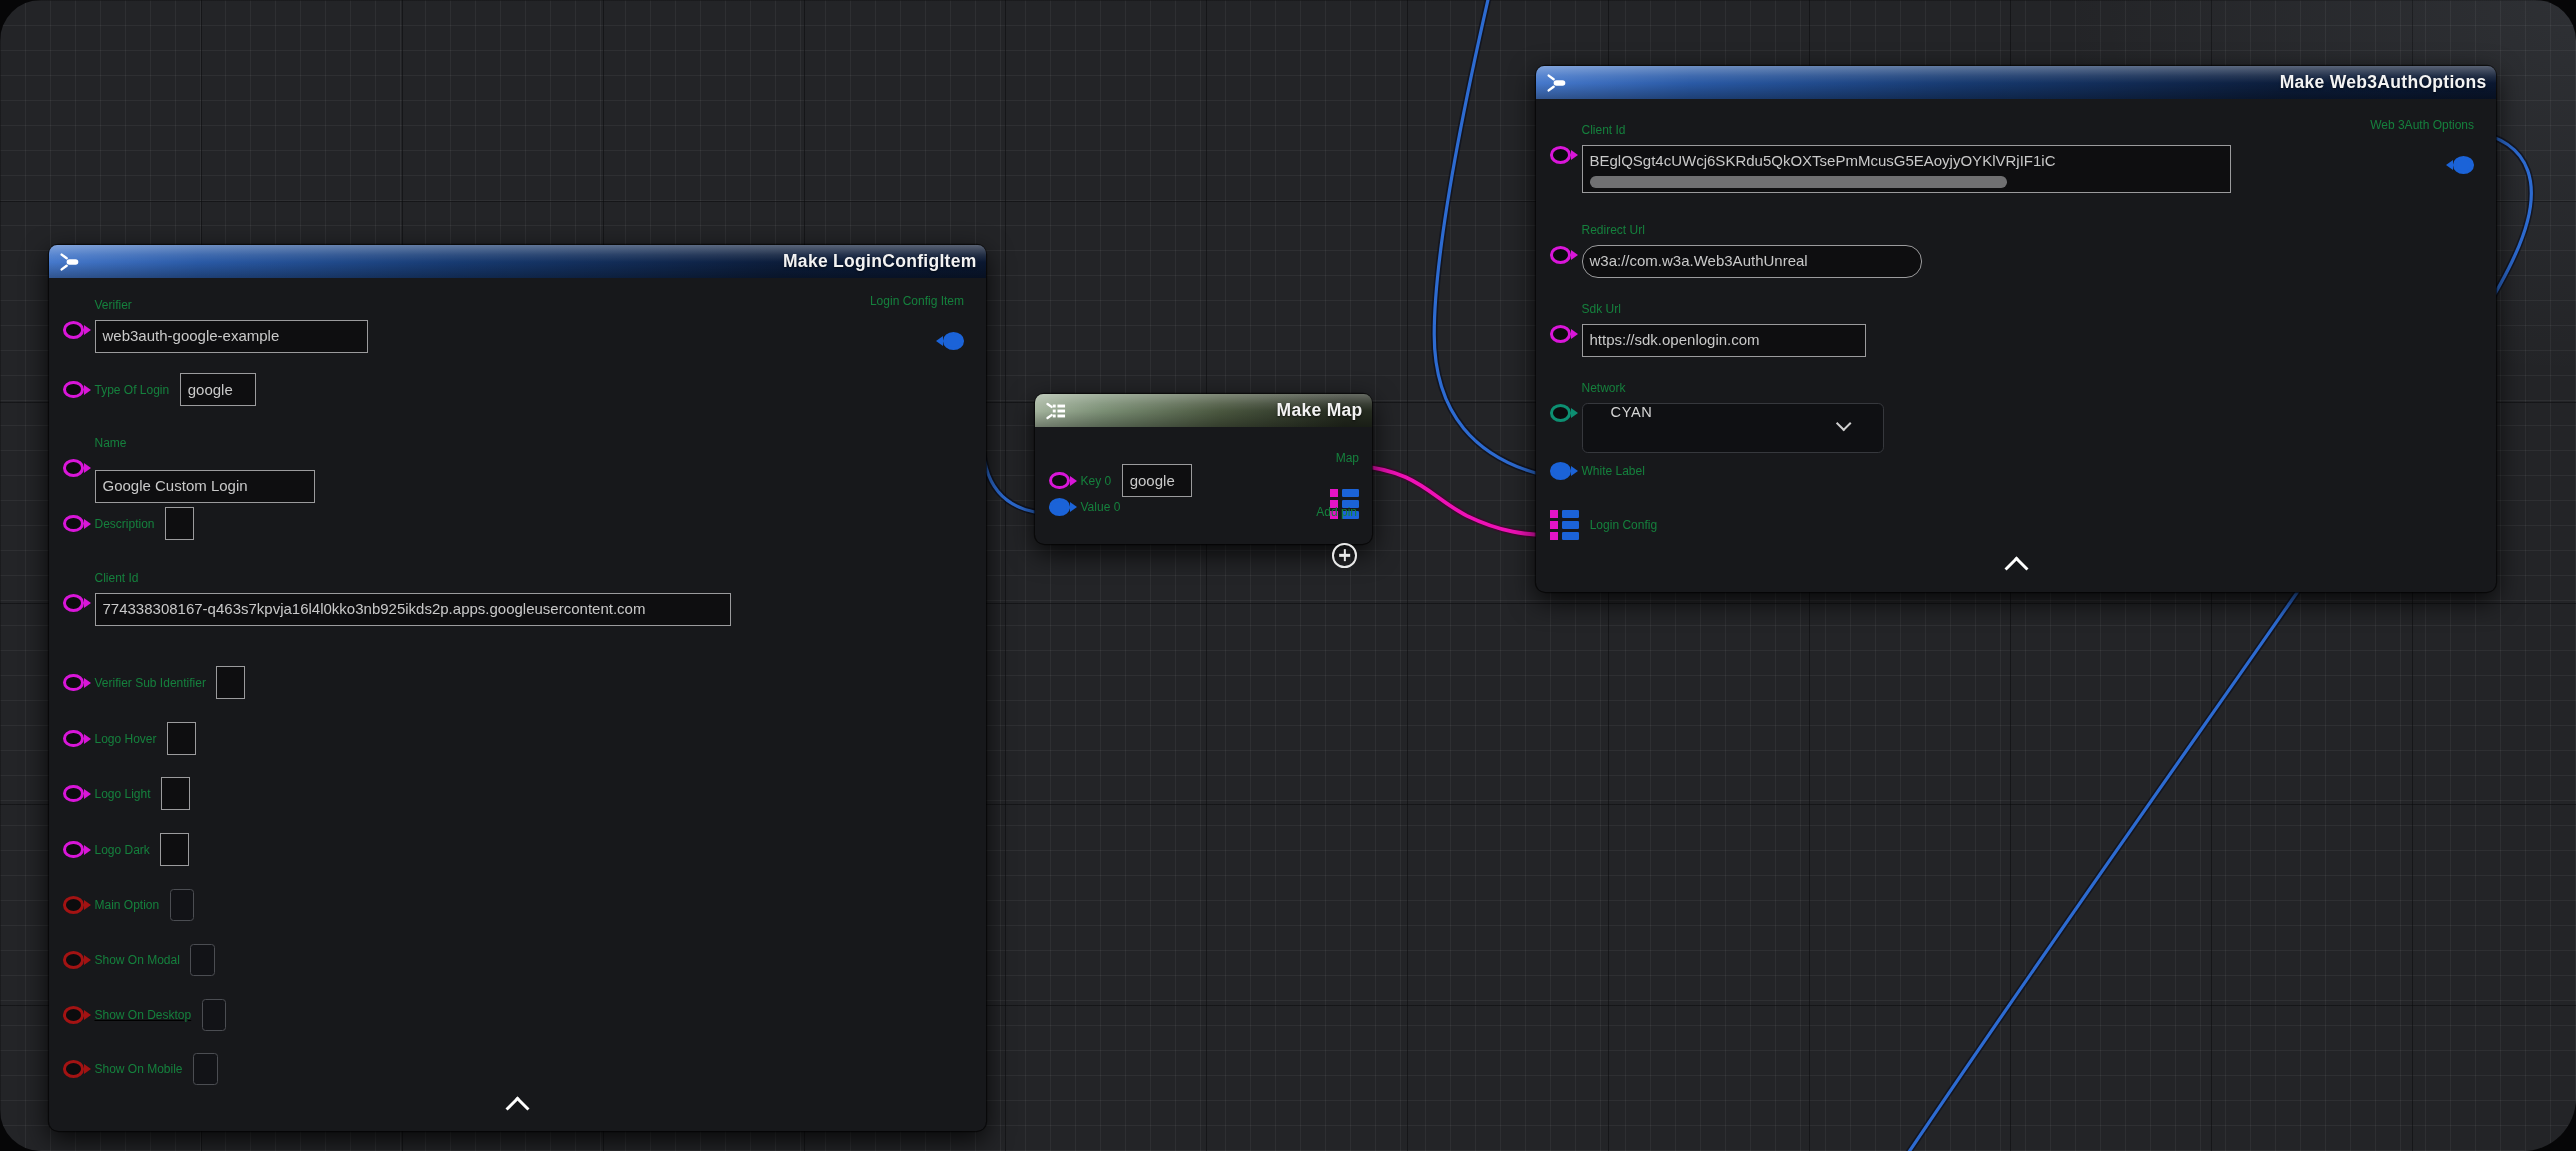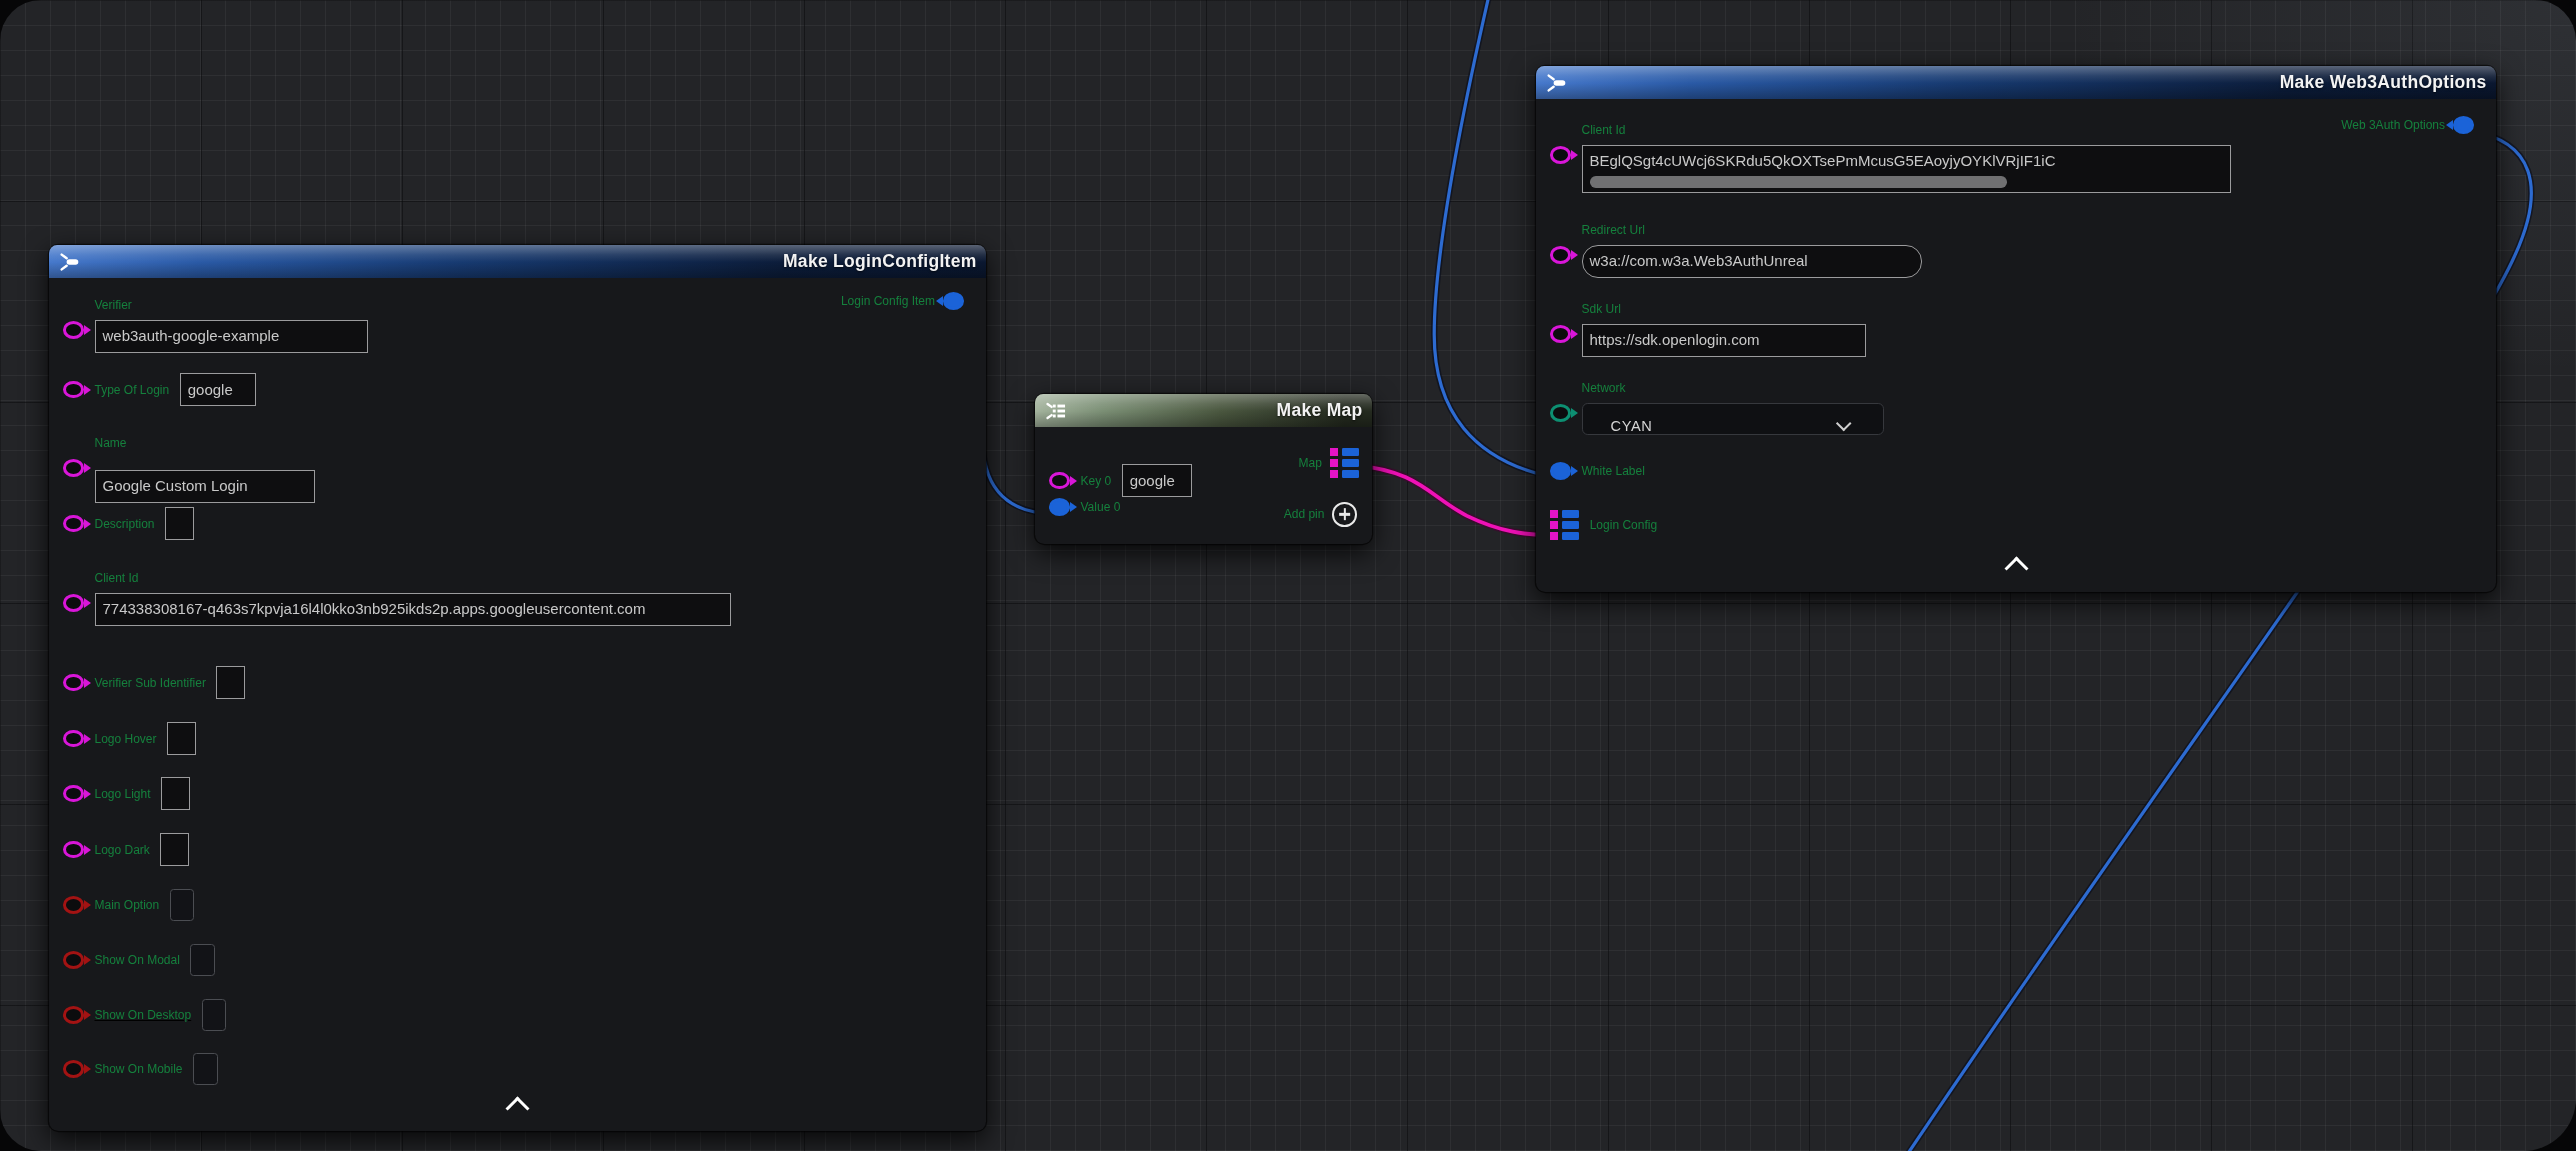--- a/index.html
+++ b/index.html
@@ -23,21 +23,21 @@
       linear-gradient(90deg,#4679cc 0%,#2a5aa6 16%,#173a71 44%,#0c1d3b 78%,#0a1730 100%);}
   .hdr.green{background:
       linear-gradient(180deg, rgba(255,255,255,0.30) 0%, rgba(255,255,255,0.10) 30%, rgba(255,255,255,0) 52%, rgba(0,0,0,0.30) 100%),
       linear-gradient(90deg,#a3b39d 0%,#7b8f75 20%,#4a573f 55%,#242a1f 92%);}
   .title{font-size:17.5px;font-weight:700;color:#f3f3f3;text-shadow:0 1.2px 2.3px rgba(0,0,0,0.65);
     letter-spacing:0.3px;white-space:nowrap;}
   .hicon{flex:none;width:23.4px;height:20px;}
   .prow{position:absolute;left:14px;display:flex;align-items:center;gap:10.5px;}
   .prow.stacked{align-items:flex-start;}
   .prow.stacked .pin{margin-top:26px;}
-  .orow{position:absolute;right:22px;display:flex;align-items:center;gap:8px;}
+  .orow{position:absolute;right:22px;display:flex;align-items:flex-end;gap:21px;flex-direction:column;}
   .stack{display:flex;flex-direction:column;gap:4.7px;}
   .plabel{font-size:12px;color:#15803d;line-height:20px;white-space:nowrap;}
   .tbox{display:block;box-sizing:border-box;min-height:33px;border:1.2px solid #9b9b9d;background:#0e0e10;
     color:#c9c9c9;font-size:15px;line-height:21px;padding:4.7px 7px;overflow:hidden;overflow-wrap:break-word;}
   .tbox.inline{white-space:nowrap;}
   .tbox.empty{width:29px;padding:4.7px 2.3px;}
   .tbox.clip{white-space:nowrap;}
   .cbox{flex:none;width:24.6px;height:32px;border:1.2px solid #4b4d52;background:#121317;border-radius:3.5px;box-sizing:border-box;}
   .pin{flex:none;position:relative;box-sizing:border-box;width:21px;height:17.5px;border:3.5px solid var(--c);
     border-radius:50%;background:#0c0c0e;}
@@ -46,22 +46,22 @@
   .pin.fill{background:var(--c);}
   .str{--c:#d916d9;} .bool{--c:#a31313;} .obj{--c:#1b63d8;} .enum{--c:#0d8f72;}
   .mpin{flex:none;display:grid;grid-template-columns:8.2px 17.5px;grid-auto-rows:7.6px;gap:3.5px;}
   .mpin .mk{background:#e414c6;} .mpin .mv{background:#1b63d8;border-radius:1.2px;}
   .plus{flex:none;position:relative;width:24.6px;height:24.6px;border:2.3px solid #e9e9e9;border-radius:50%;box-sizing:border-box;}
   .plus::before,.plus::after{content:"";position:absolute;background:#e9e9e9;left:50%;top:50%;}
   .plus::before{width:11.7px;height:2.3px;transform:translate(-50%,-50%);}
   .plus::after{width:2.3px;height:11.7px;transform:translate(-50%,-50%);}
   .collapse{position:absolute;left:0;right:0;display:flex;justify-content:center;}
   .chev{width:14px;height:14px;border-top:3.5px solid #ffffff;border-left:3.5px solid #ffffff;transform:rotate(45deg);}
-  .dd{position:relative;box-sizing:border-box;width:302px;height:32px;background:#0f1013;border:1.2px solid #36383d;
-    border-radius:5.8px;display:flex;align-items:flex-end;padding:0 28px;}
+  .dd{position:relative;box-sizing:border-box;width:302px;height:50px;background:#0f1013;border:1.2px solid #36383d;
+    border-radius:5.8px;display:flex;align-items:flex-start;padding:0 28px;}
   .dd span{font-size:14.6px;color:#d6d6d6;letter-spacing:0.6px;}
   .ddchev{position:absolute;right:33px;top:14px;width:9.4px;height:9.4px;border-right:2.3px solid #cfcfcf;
     border-bottom:2.3px solid #cfcfcf;transform:rotate(45deg);}
   .scrollthumb{width:66%;height:11.7px;border-radius:5.8px;background:#707072;margin-top:4.7px;}
 </style>
 </head>
 <body>
 
 <div class="stage">
 

